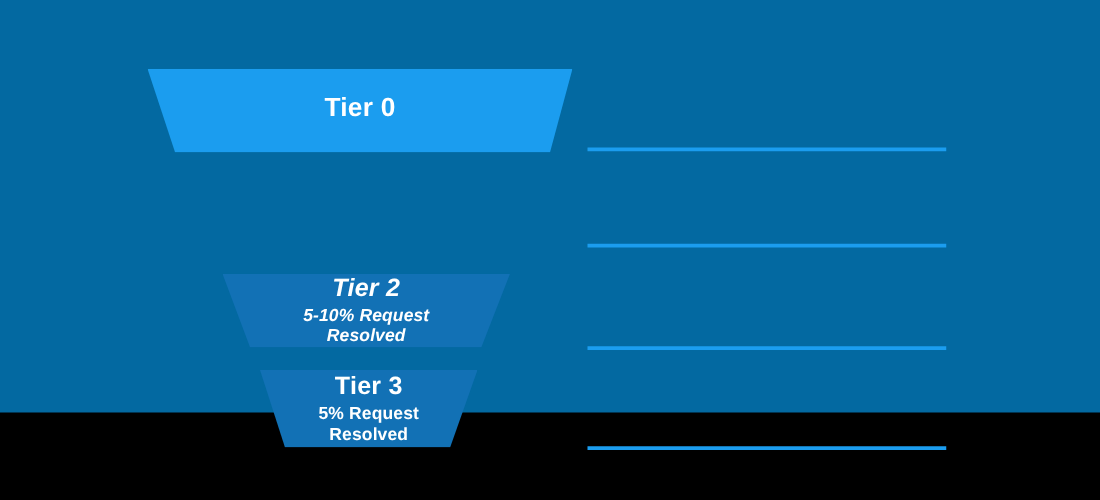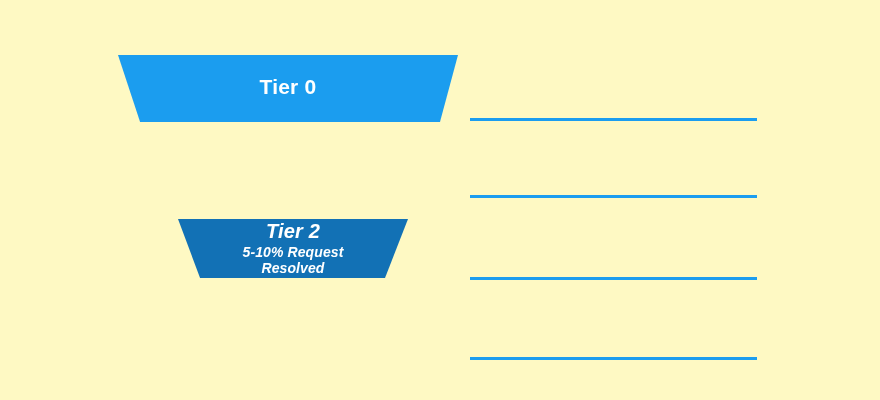--- a/index.html
+++ b/index.html
@@ -12,22 +12,22 @@
     width: 880px;
     height: 400px;
     overflow: hidden;
     font-family: "Liberation Sans", sans-serif;
     -webkit-font-smoothing: antialiased;
   }
 
   #canvas {
     position: relative;
     width: 880px;
-    height: 400px;
-    background: #fef9c3;
+    height: 330px;
+    background: #0369a1;
   }
 
   
   .funnel {
     position: absolute;
     left: 0;
     top: 0;
     width: 480px;
     height: 400px;
   }
@@ -133,20 +133,24 @@
     <div class="funnel-stage stage-0">
       <p class="stage-title">Tier 0</p>
     </div>
 
 
     <div class="funnel-stage stage-2">
       <p class="stage-title">Tier 2</p>
       <p class="stage-subtitle">5-10% Request Resolved</p>
     </div>
 
+    <div class="funnel-stage stage-3">
+      <p class="stage-title">Tier 3</p>
+      <p class="stage-subtitle">5% Request Resolved</p>
+    </div>
 
   </div>
 
   <div class="notes">
 
     <div class="note-row note-0">
       <div class="note-text"></div>
       <div class="note-rule"></div>
     </div>
 

